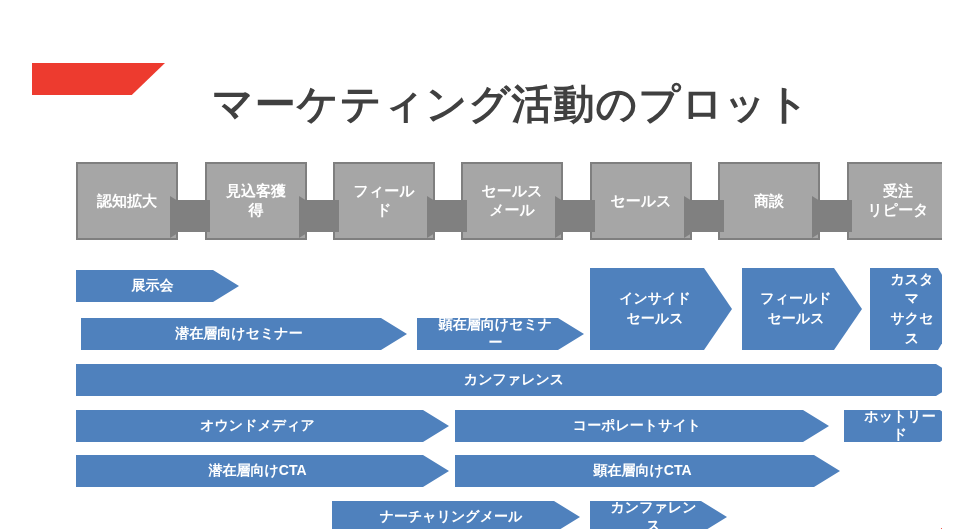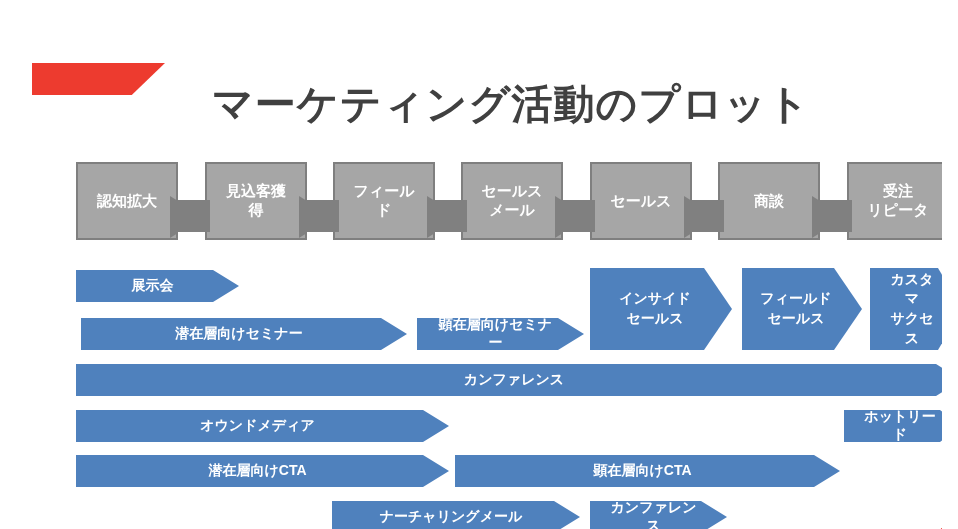--- a/index.html
+++ b/index.html
@@ -161,20 +161,21 @@
   <div class="arrow pentagon" style="left:558px;width:142px">インサイド
 セールス</div>
   <div class="arrow pentagon" style="left:710px;width:120px">フィールド
 セールス</div>
   <div class="arrow pentagon" style="left:838px;width:92px;--tip:24px">カスタマ
 サクセス</div>
 
   <div class="arrow" style="left:44px;top:332px;width:886px">カンファレンス</div>
 
   <div class="arrow" style="left:44px;top:378px;width:373px">オウンドメディア</div>
+  <div class="arrow" style="left:423px;top:378px;width:374px">コーポレートサイト</div>
   <div class="arrow" style="left:812px;top:378px;width:118px;--tip:22px">ホットリード</div>
 
   <div class="arrow" style="left:44px;top:423px;width:373px">潜在層向けCTA</div>
   <div class="arrow" style="left:423px;top:423px;width:385px">顕在層向けCTA</div>
 
   <div class="arrow" style="left:300px;top:469px;width:248px">ナーチャリングメール</div>
   <div class="arrow" style="left:558px;top:469px;width:137px">カンファレンス</div>
 
 </div>
 

